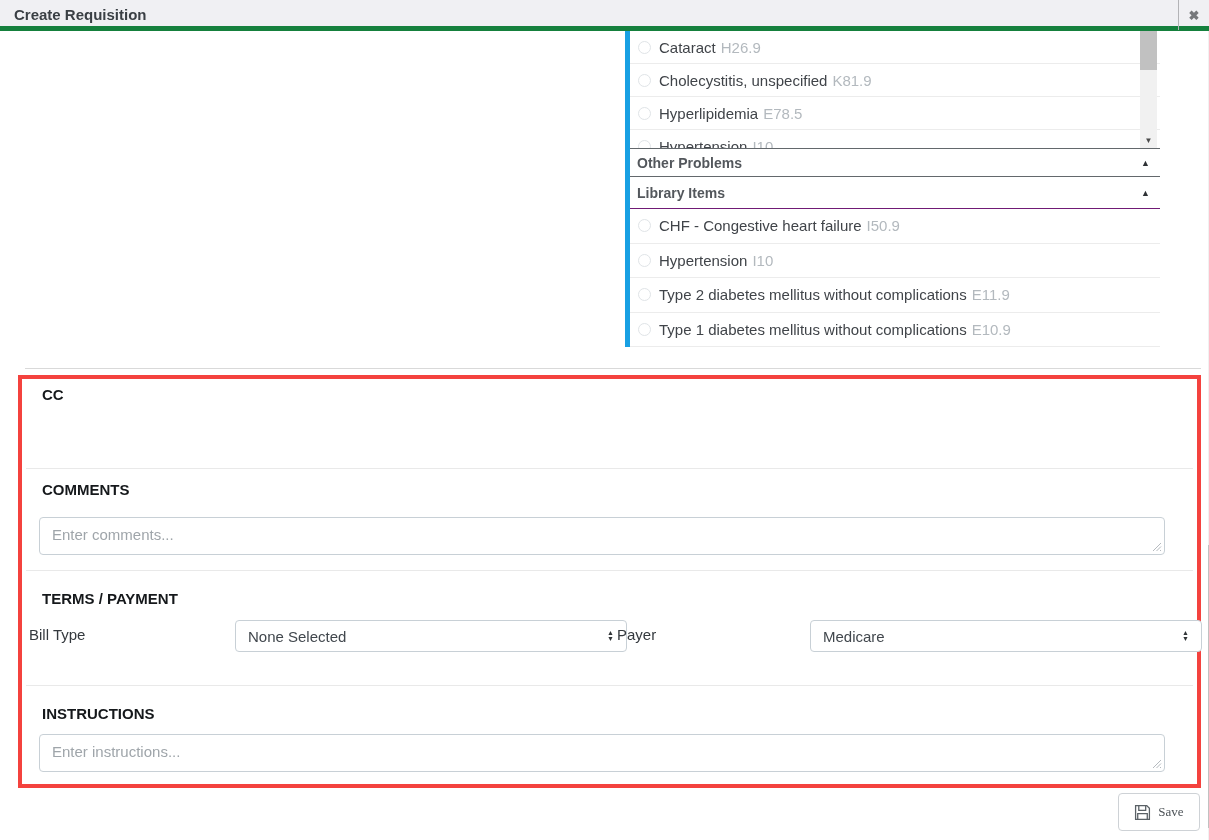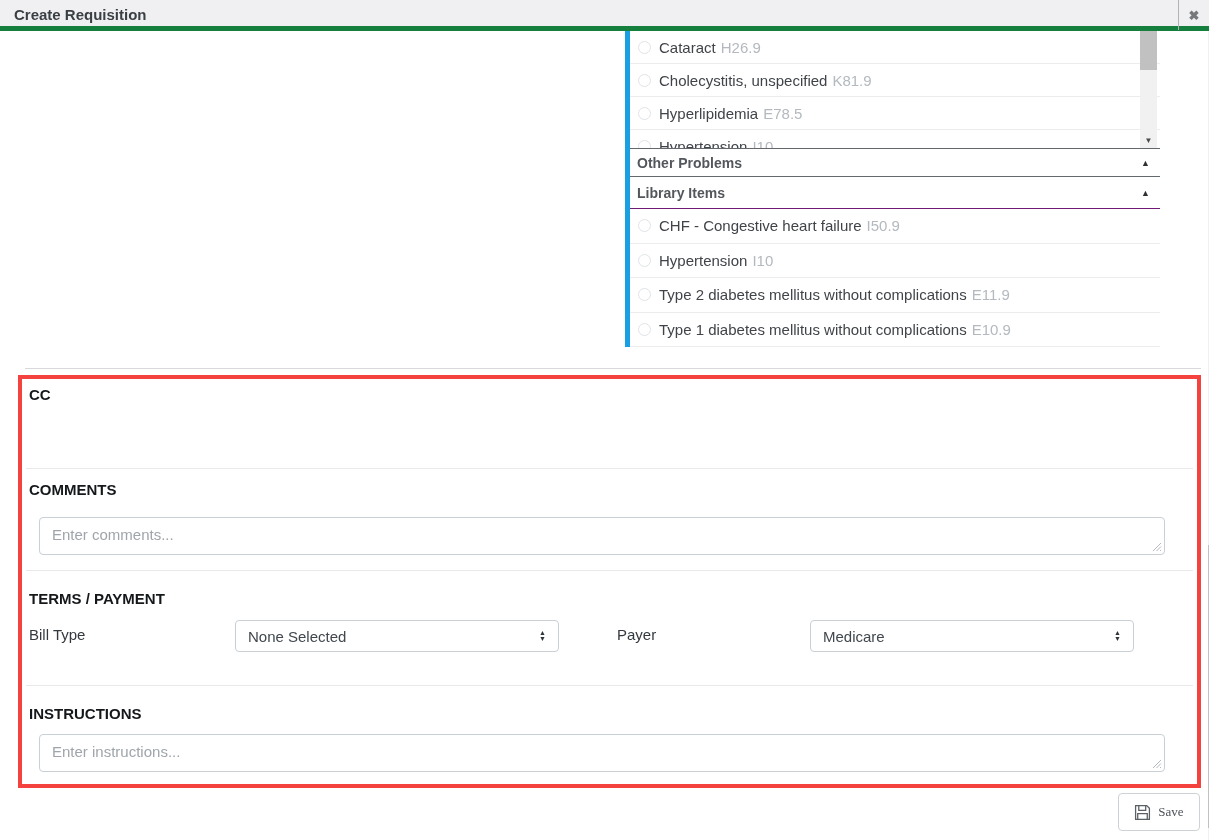--- a/index.html
+++ b/index.html
@@ -44,30 +44,30 @@
   .sh-library { height:32px; border-bottom:1px solid #701a75; }
   .caret { font-size:9px; color:#2e3134; }
 
   
   .top-divider { position:absolute; left:10px; top:337px; width:1176px; height:1px;
                  background:#d9d9d9; }
 
   
   .red-box { position:absolute; left:3px; top:344px; width:1183px; height:413px;
              border:4px solid #f4423e; background:#fff; }
-  .form-label { position:absolute; left:7px; font-size:15px; font-weight:bold; color:#15181b; }
+  .form-label { position:absolute; left:20px; font-size:15px; font-weight:bold; color:#15181b; }
   .field-wrap { position:absolute; }
   .field-wrap textarea { width:100%; height:100%; border:1px solid #c8d0d6; border-radius:4px;
              padding:8px 12px; font-family:"Liberation Sans", sans-serif; font-size:15px;
              color:#41474d; resize:none; outline:none; display:block; }
   .field-wrap textarea::placeholder { color:#9fa5aa; opacity:1; }
   .resize-handle { position:absolute; right:3px; bottom:3px; pointer-events:none; line-height:0; }
   .hr-div { position:absolute; left:4px; width:1167px; height:1px; background:#e9e9e9; }
   .inline-label { position:absolute; font-size:15px; color:#34393e; }
-  .select-box { position:absolute; height:32px; width:324px; border:1px solid #c8d0d6;
+  .select-box { position:absolute; height:32px; width:392px; border:1px solid #c8d0d6;
                 border-radius:4px; background:#fff; display:flex; align-items:center;
                 padding:0 12px; cursor:pointer; }
   .select-value { flex:1; font-size:15px; color:#41474d; }
   .select-arrows { display:flex; flex-direction:column; align-items:center; }
   .select-arrows span { font-size:7px; line-height:6px; color:#303437; }
 
   
   .save-btn { position:absolute; left:1103px; top:762px; width:82px; height:38px;
               background:#fff; border:1px solid #ced2d6; border-radius:4px;
               display:flex; align-items:center; justify-content:center; gap:7px;

